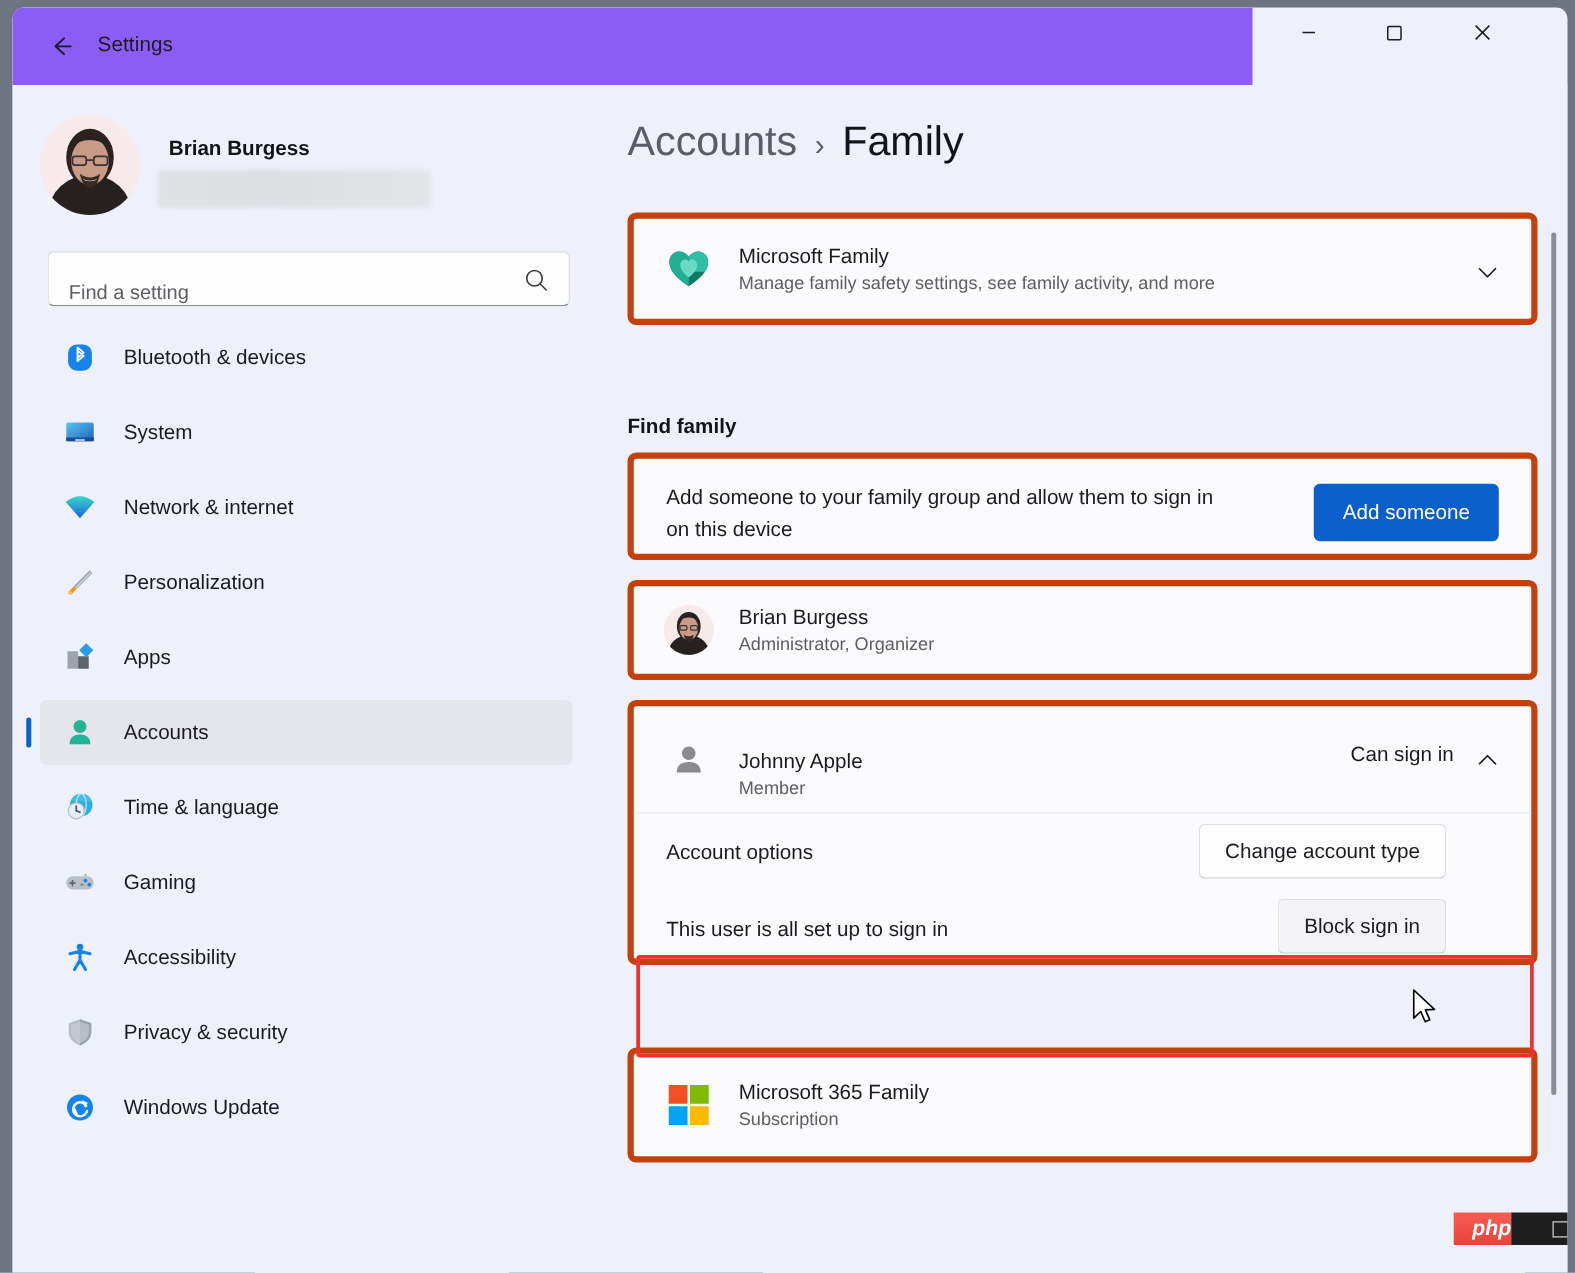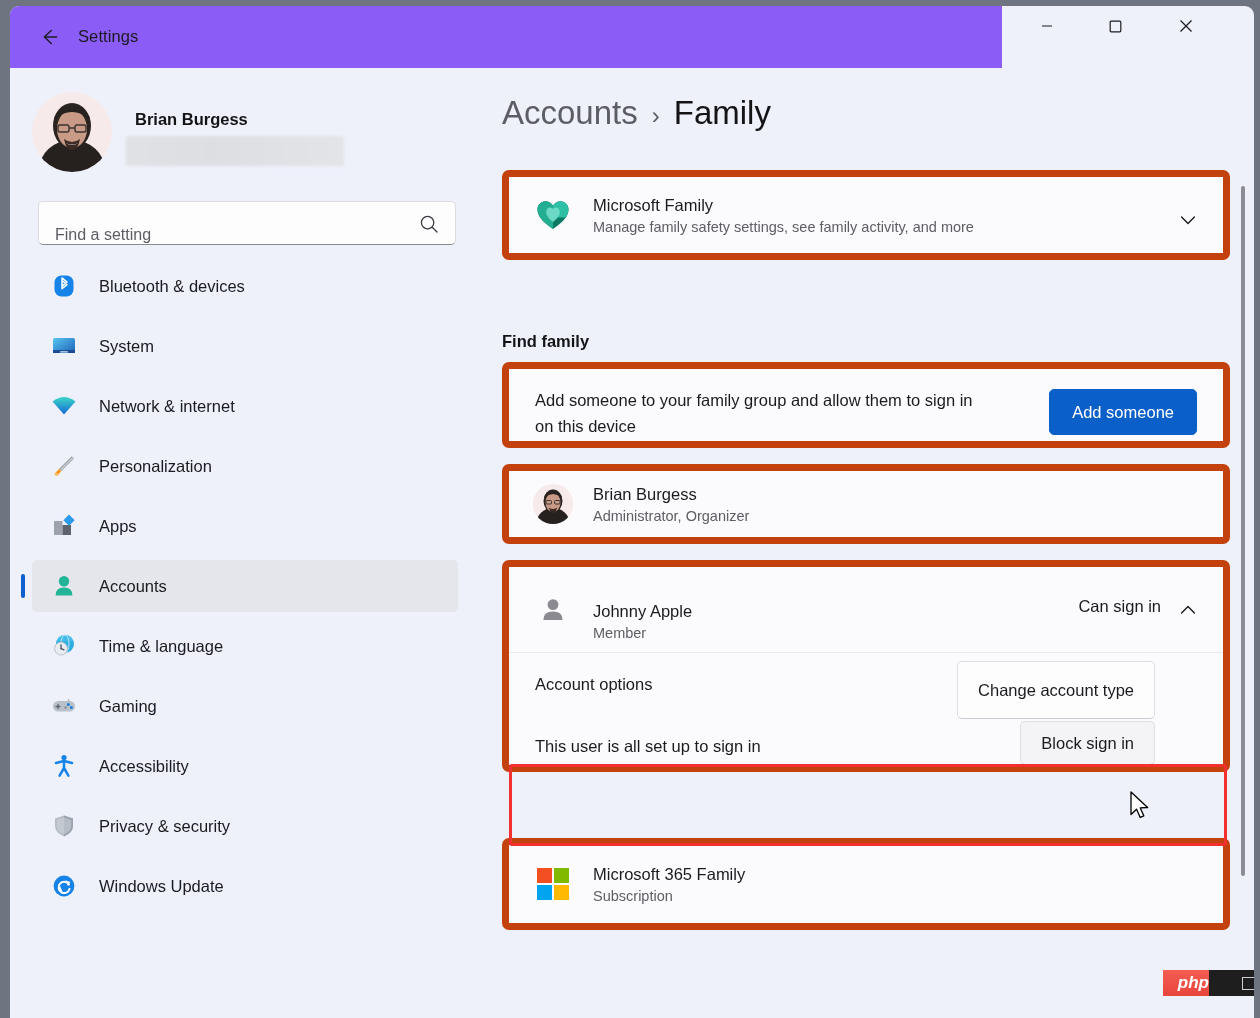--- a/index.html
+++ b/index.html
@@ -122,21 +122,21 @@
   }
   #bc-parent {
     font-size: 33px; color: #5d5d64; cursor: pointer;
   }
   #bc-sep { font-size: 24px; color: #5d5d64; margin: 0 14px; }
   #bc-current { font-size: 33px; color: #141417; }
 
   .card {
     position: absolute; left: 22px; width: 728px;
     background: #fbfbfd;
-    border: 7px solid #c2410c;
+    border: 5px solid #c2410c;
     border-radius: 7px;
   }
   .sec-head {
     position: absolute; left: 22px;
     font-size: 16.5px; font-weight: bold; color: #141417;
   }
   .card-title { font-size: 16.5px; color: #1b1b1f; }
   .card-sub   { font-size: 14.5px; color: #5d5d64; margin-top: 4px; }
 
   
@@ -183,21 +183,21 @@
   #johnny-chevron { position: absolute; right: 24px; top: 32px; }
   #acct-options-row {
     position: relative; height: 62px;
     display: flex; align-items: center;
   }
   #acct-options-label {
     margin-left: 26px; font-size: 16.5px; color: #1b1b1f;
   }
   #change-type-btn {
     position: absolute; right: 68px; top: 8px;
-    height: 58px; padding: 0 20px;
+    height: 44px; padding: 0 20px;
     background: #fdfdfe; color: #1b1b1f;
     border: 1px solid #dfdfe3;
     border-bottom-color: #c9c9cf;
     border-radius: 5px;
     font-family: "Liberation Sans", sans-serif;
     font-size: 16.5px; cursor: pointer;
   }
   #signin-row {
     position: relative; height: 62px;
     display: flex; align-items: center;

